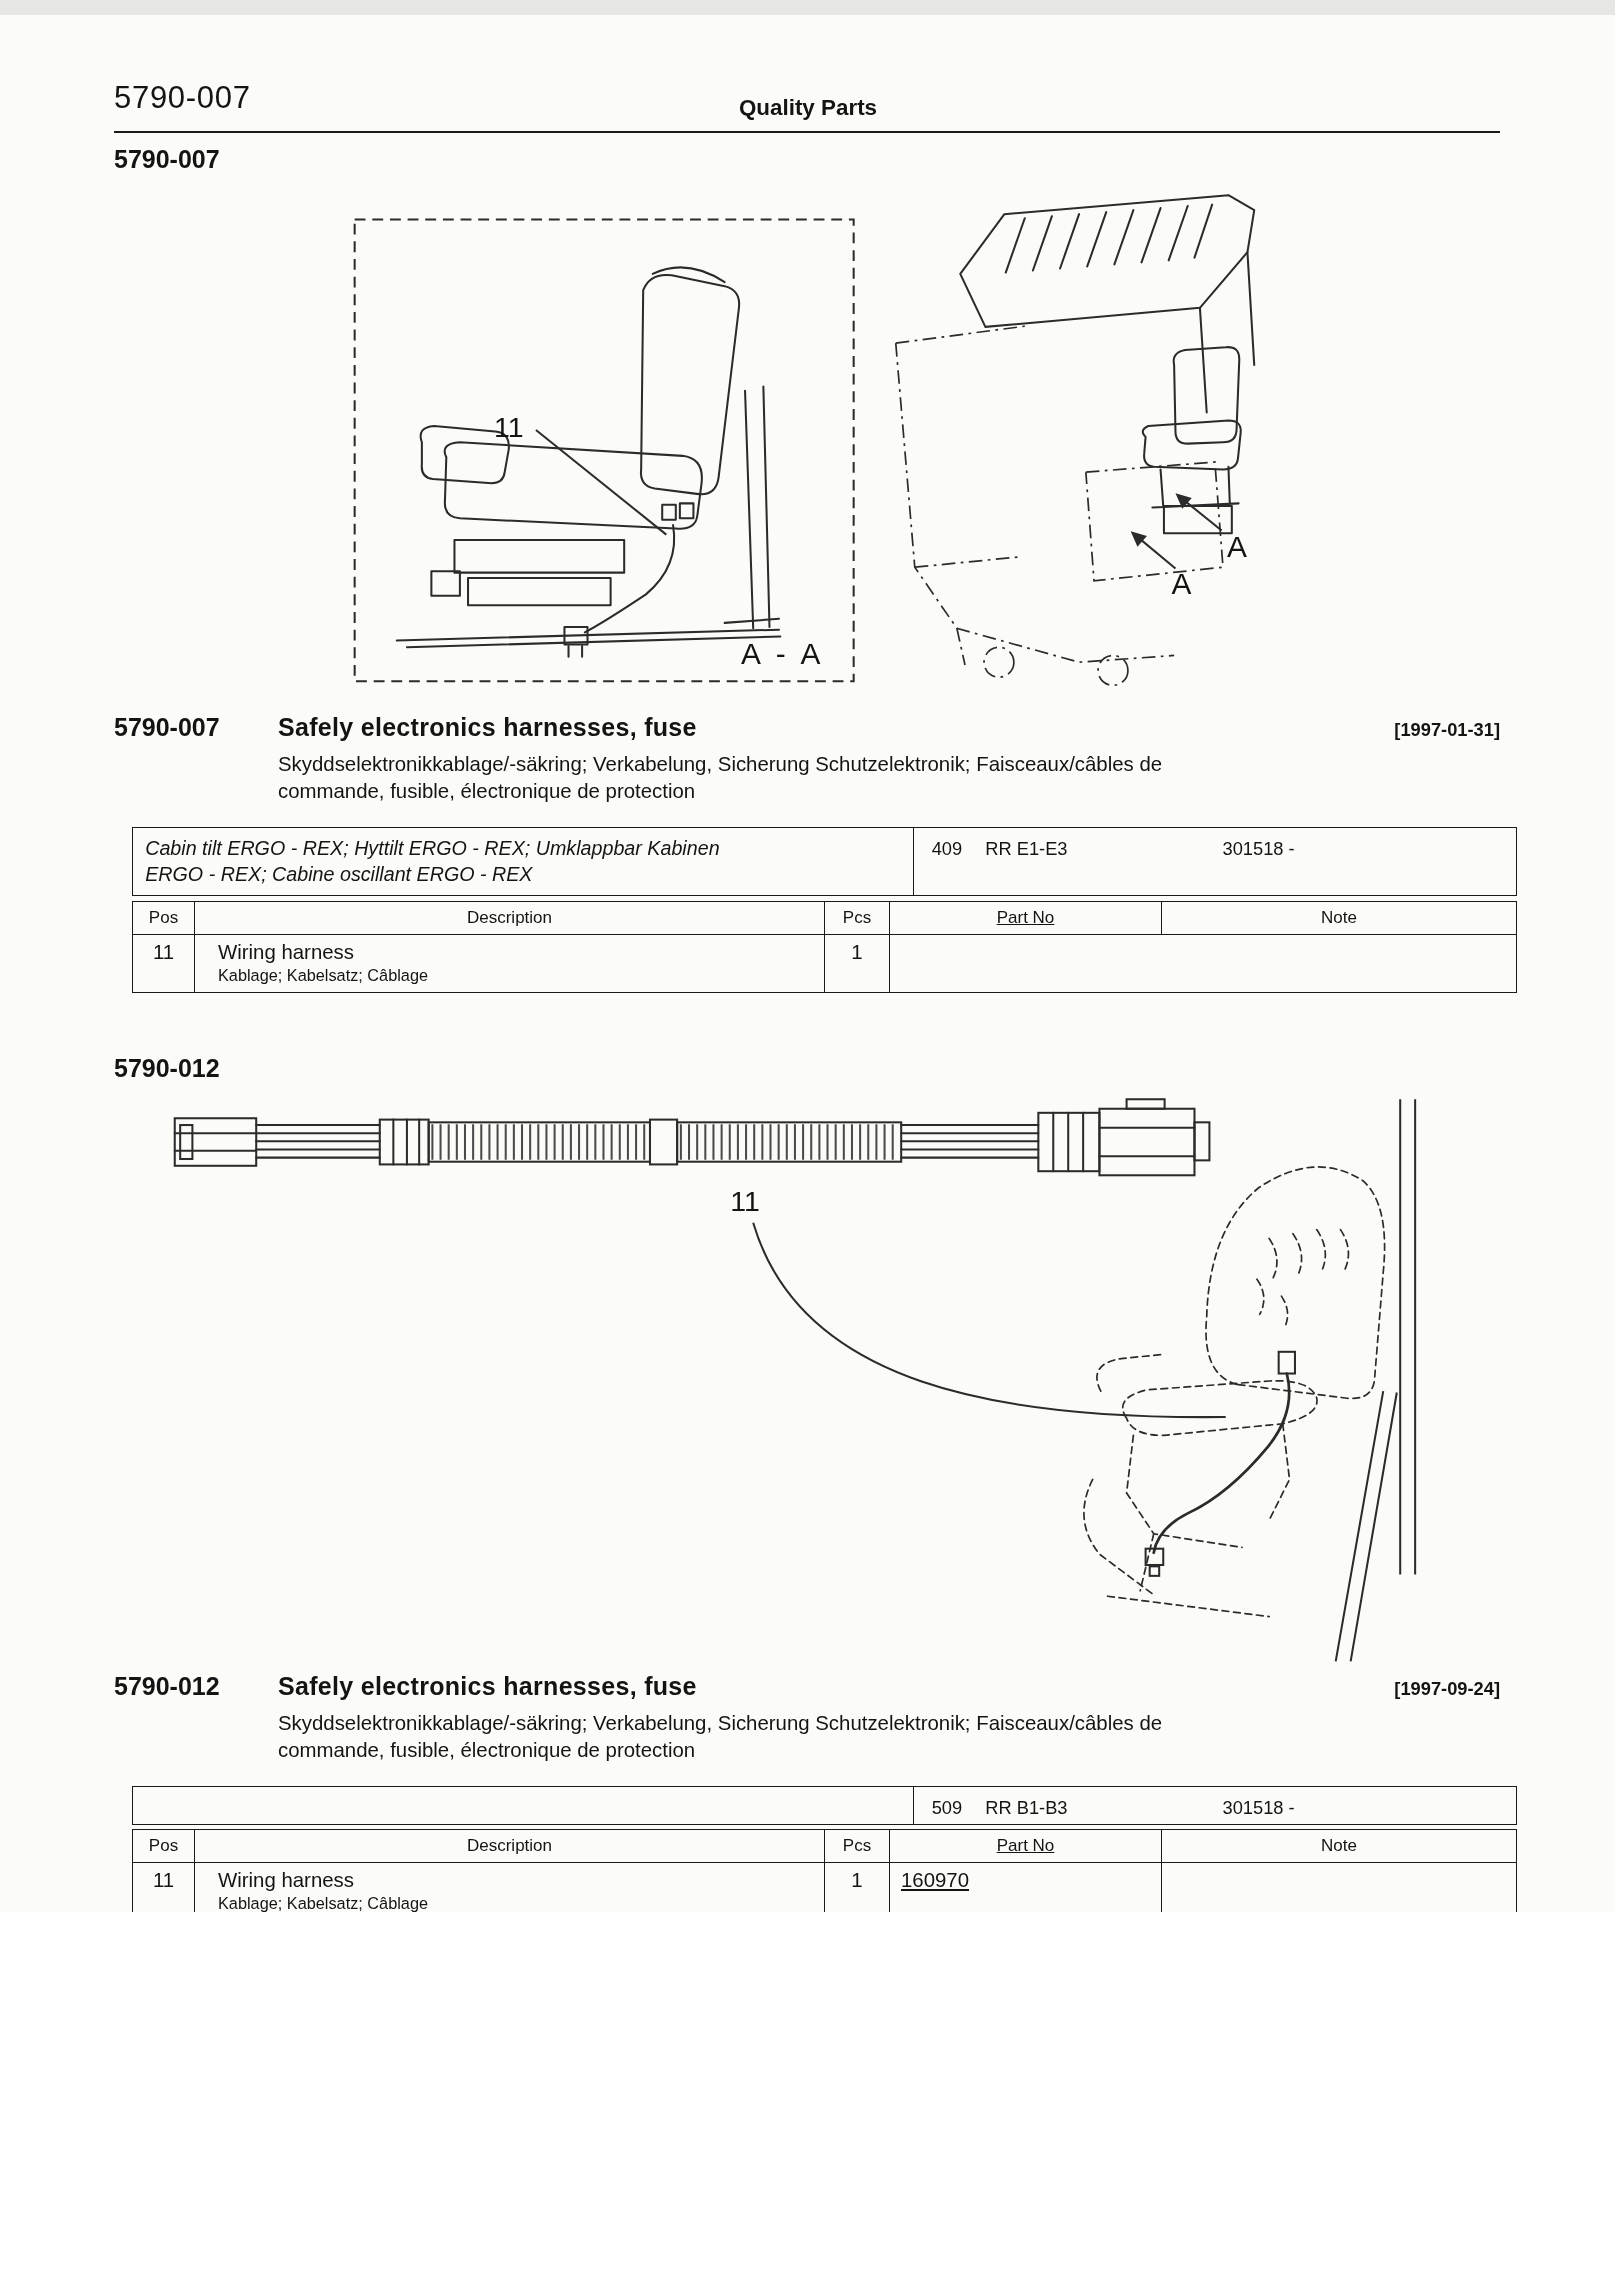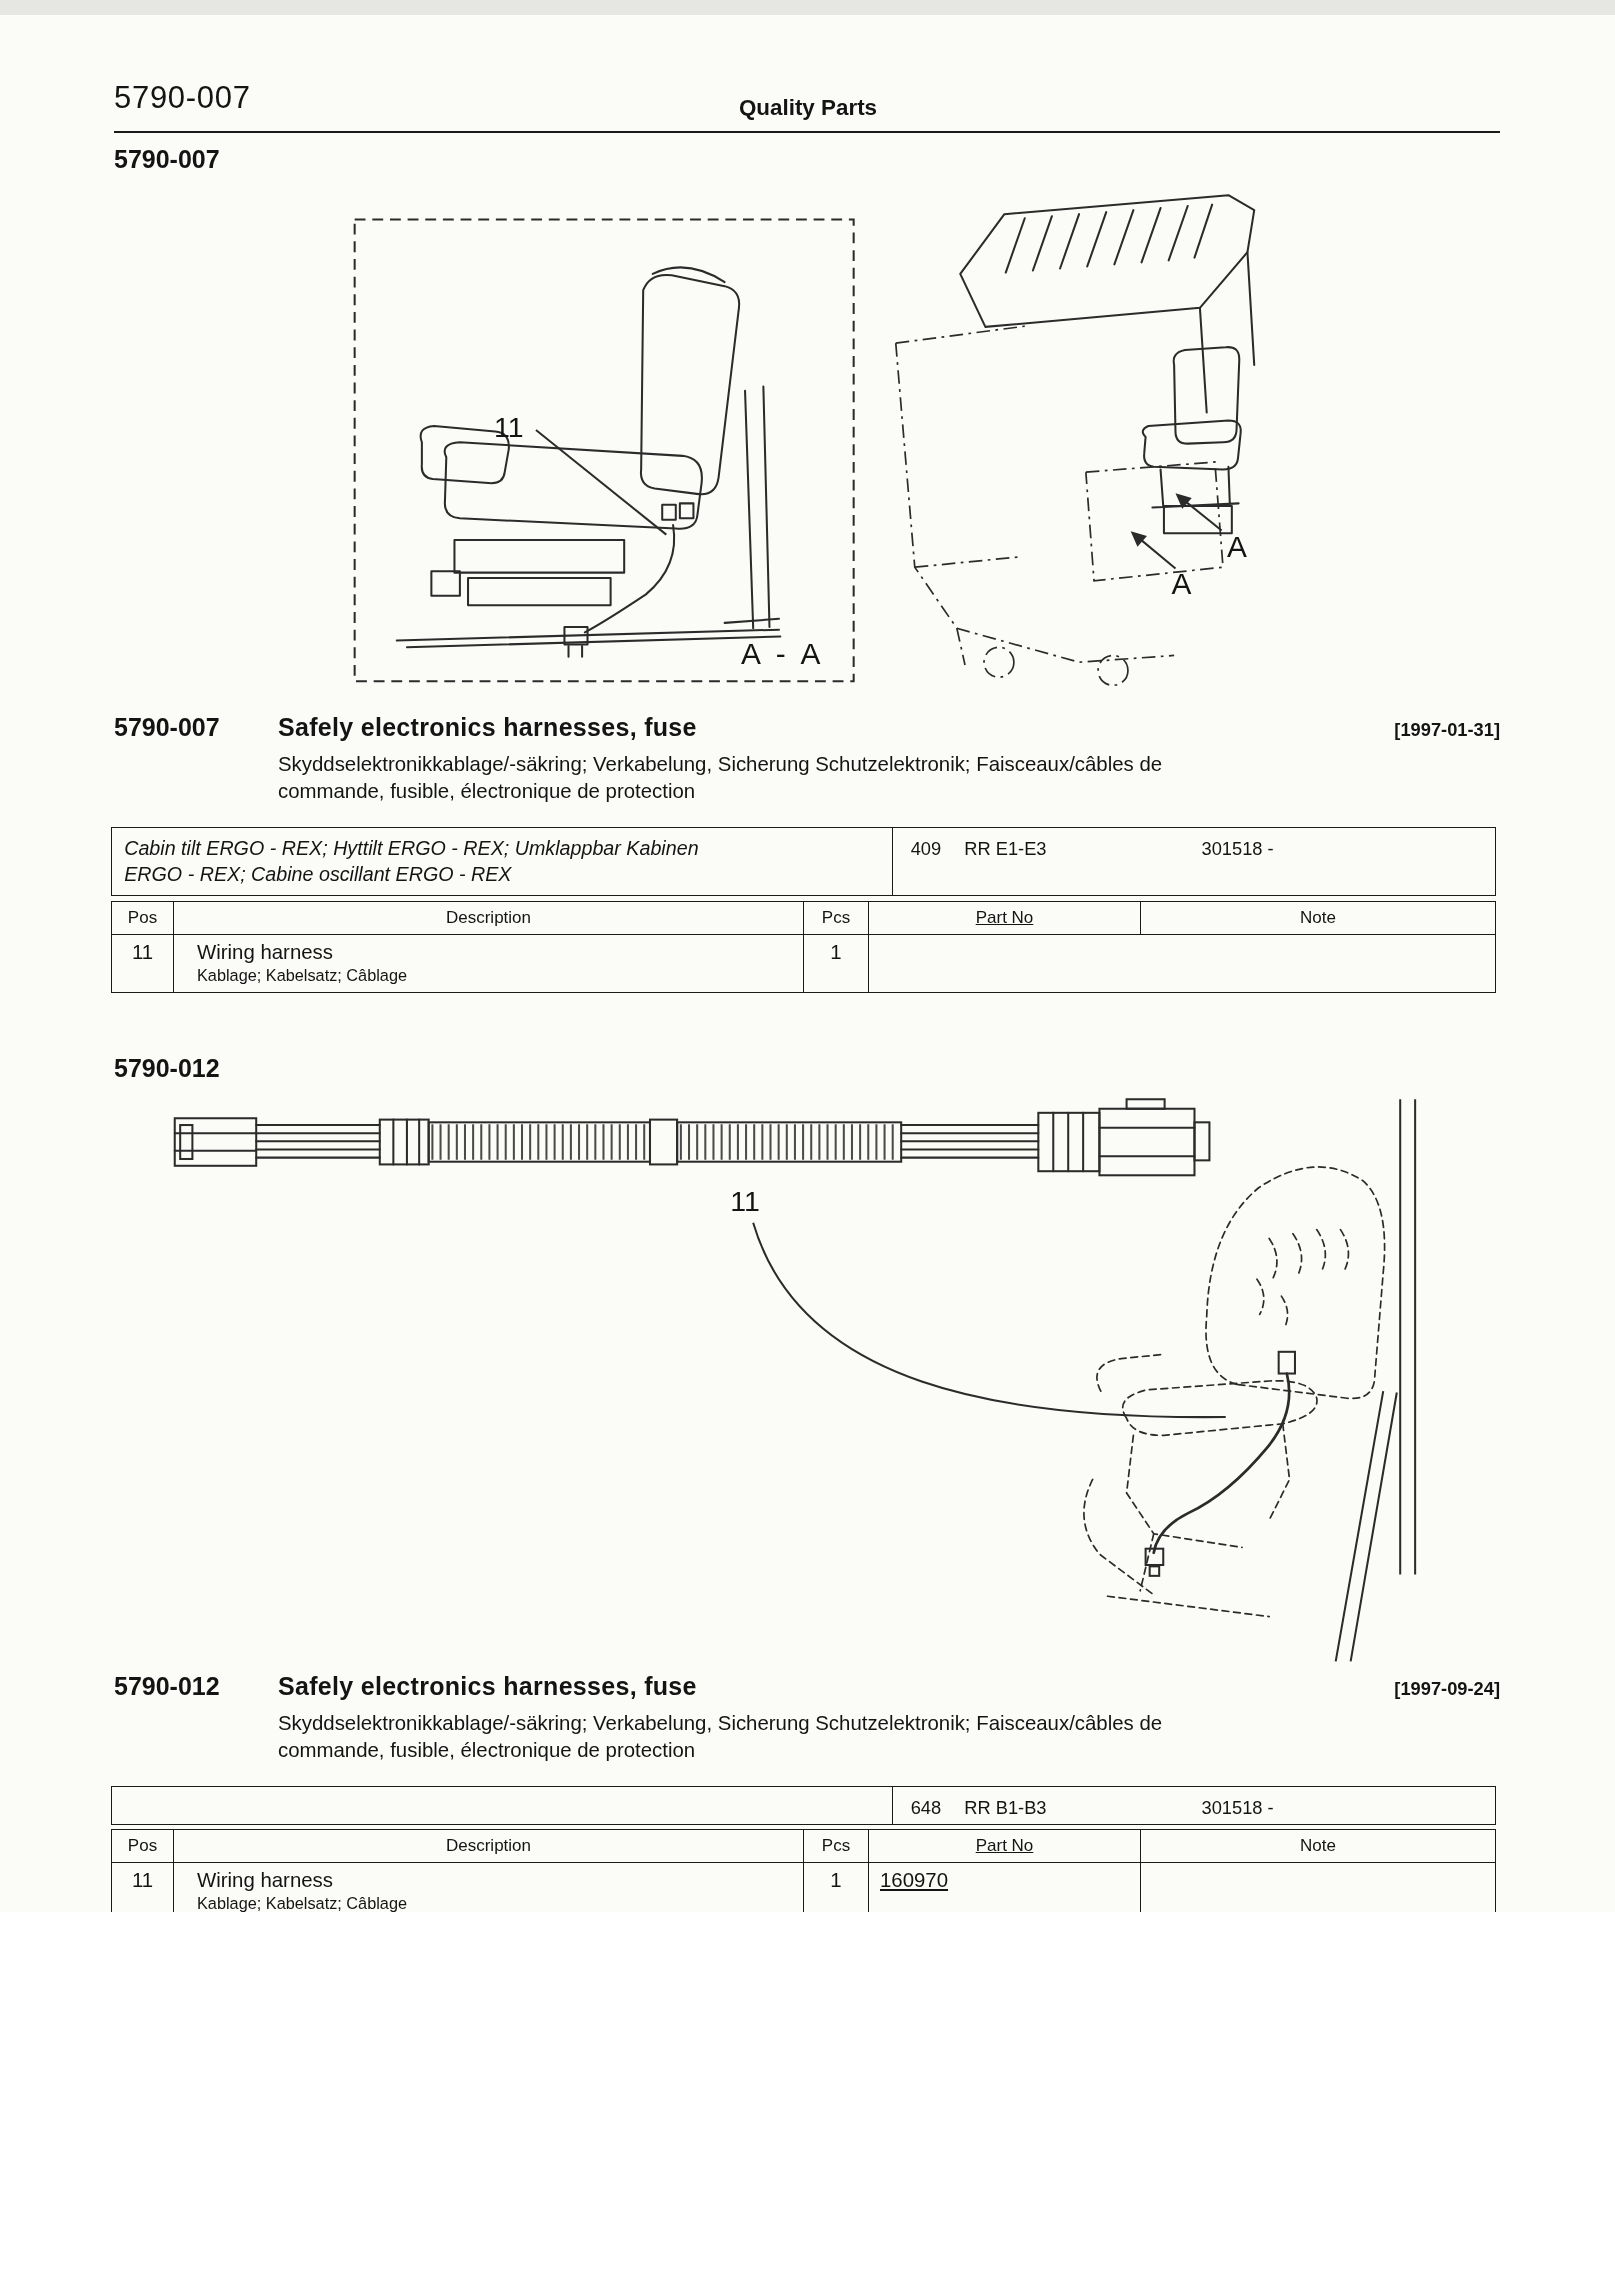--- a/index.html
+++ b/index.html
@@ -37,21 +37,21 @@
   .sh1 { top:713px; }
   .sh2 { top:1672px; }
   .sec-code { font-size:25px; font-weight:bold; width:164px; flex:0 0 164px; }
   .sec-title { font-size:25px; font-weight:bold; letter-spacing:0.3px; }
   .sec-date { margin-left:auto; font-size:18.3px; font-weight:bold; }
   .sec-sub { position:absolute; left:278px; width:1154px; font-size:20.4px; line-height:1.33; }
   .sub1 { top:751px; }
   .sub2 { top:1710px; }
 
   
-  .ptable { position:absolute; left:111px; width:1385px;border-radius:21px; }
+  .ptable { position:absolute; left:132px; width:1385px;border-radius:21px; }
   .pt1 { top:827px; }
   .pt2 { top:1786px; }
   .band { display:flex; border:1.4px solid #1a1a1a; background:#fbfbf8; }
   .band-left { flex:0 0 781px; border-right:1.4px solid #1a1a1a; padding:8.1px 12.2px; font-style:italic; font-size:19.7px; line-height:1.3; min-height:37px; }
   .band-right { flex:1; display:flex; align-items:flex-start; padding-top:9.5px; font-size:18.3px; }
   .type-code { margin-left:17.7px; }
   .type-range { margin-left:23px; }
   .serial-range { margin-left:155px; }
   .cols, .drow { display:flex; border:1.4px solid #1a1a1a; }
   .cols { margin-top:4.1px; }
@@ -255,21 +255,21 @@
     <div>Skyddselektronikkablage/-säkring; Verkabelung, Sicherung Schutzelektronik; Faisceaux/câbles de</div>
     <div>commande, fusible, électronique de protection</div>
   </div>
 
   <div class="ptable pt2">
     <div class="band">
       <div class="band-left">
         <div></div>
       </div>
       <div class="band-right">
-        <span class="type-code">648</span>
+        <span class="type-code">509</span>
         <span class="type-range">RR B1-B3</span>
         <span class="serial-range">301518 -</span>
       </div>
     </div>
     <div class="cols">
       <div class="c w-pos">Pos</div>
       <div class="c w-desc">Description</div>
       <div class="c w-pcs">Pcs</div>
       <div class="c w-part">Part No</div>
       <div class="c w-note">Note</div>

